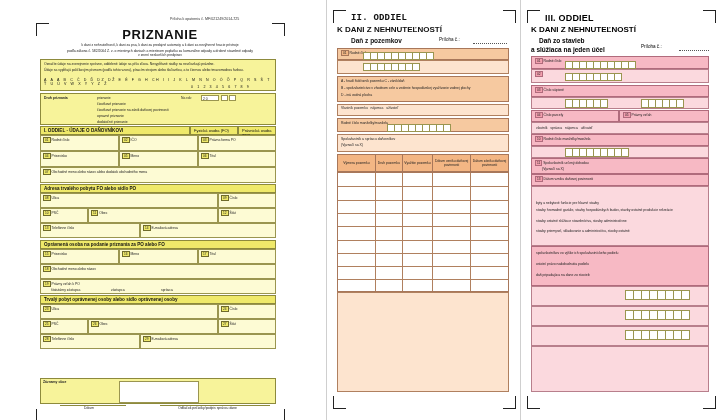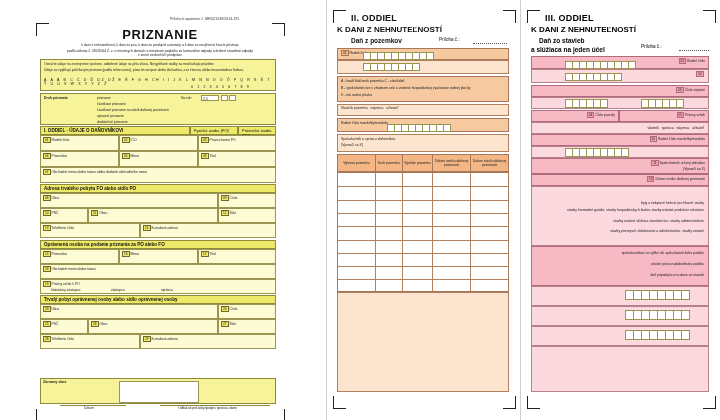--- a/index.html
+++ b/index.html
@@ -1,20 +1,20 @@
 <!DOCTYPE html>
 <html><head>
 <meta charset="utf-8">
 <style>
   html,body{margin:0;padding:0;}
   body{width:720px;height:420px;background:#ffffff;font-family:"Liberation Sans",sans-serif;overflow:hidden;}
   .page{position:absolute;top:0;height:420px;background:#fff;box-sizing:border-box;}
   .sheet1{left:0;width:320px;margin-top:13px;}
   .sheet2{left:326px;width:192px;border-left:1px solid #cfcfcf;}
-  .sheet3{left:520px;width:200px;border-left:1px solid #cfcfcf;text-align:right;}
+  .sheet3{left:520px;width:200px;border-left:1px solid #cfcfcf;}
 
   
   .corner{position:absolute;width:12px;height:12px;}
   .corner.tl{border-left:1.5px solid #222;border-top:1.5px solid #222;}
   .corner.tr{border-right:1.5px solid #222;border-top:1.5px solid #222;}
   .corner.bl{border-left:1.5px solid #222;border-bottom:1.5px solid #222;}
   .corner.br{border-right:1.5px solid #222;border-bottom:1.5px solid #222;}
 
   .tiny{font-size:3.4px;line-height:1.25;color:#222;}
   .ref{position:absolute;font-size:3.6px;color:#333;}
@@ -194,21 +194,21 @@
   <div class="line" style="left:160px;top:392px;width:110px;"></div>
   <div class="ref" style="left:30px;top:410px;">MF/021249/2014-725</div>
 </div>
 
 <div class="page sheet2">
   <div class="corner tl" style="left:6px;top:10px;"></div>
   <div class="corner tr" style="left:176px;top:10px;"></div>
   <div class="corner bl" style="left:6px;top:396px;"></div>
   <div class="corner br" style="left:176px;top:396px;"></div>
 
-  <div class="s2-head hdr2" style="left:24px;top:13px;">II. ODDIEL</div>
+  <div class="s2-head hdr2" style="left:24px;top:13px;font-family:Liberation Mono, monospace;">II. ODDIEL</div>
   <div class="s2-head hdr2b" style="left:10px;top:25px;">K DANI Z NEHNUTEĽNOSTÍ</div>
   <div class="s2-head sub2" style="left:24px;top:37px;">Daň z pozemkov</div>
   <div class="s2-head rightref" style="left:112px;top:37px;">Príloha č.:</div>
   <div class="dash" style="left:146px;top:43px;width:34px;"></div>
 
   <div class="obox" style="left:10px;top:48px;width:172px;height:12px;">
     <div class="tiny" style="padding:1px 3px;"><span class="num" style="background:#f3b684;border-color:#a8775a;">01</span><span>Rodné číslo</span></div>
   </div>
   <div class="cells" style="left:36px;top:52px;">
     <i class="ocell" style="width:6px;height:6px;"></i>

